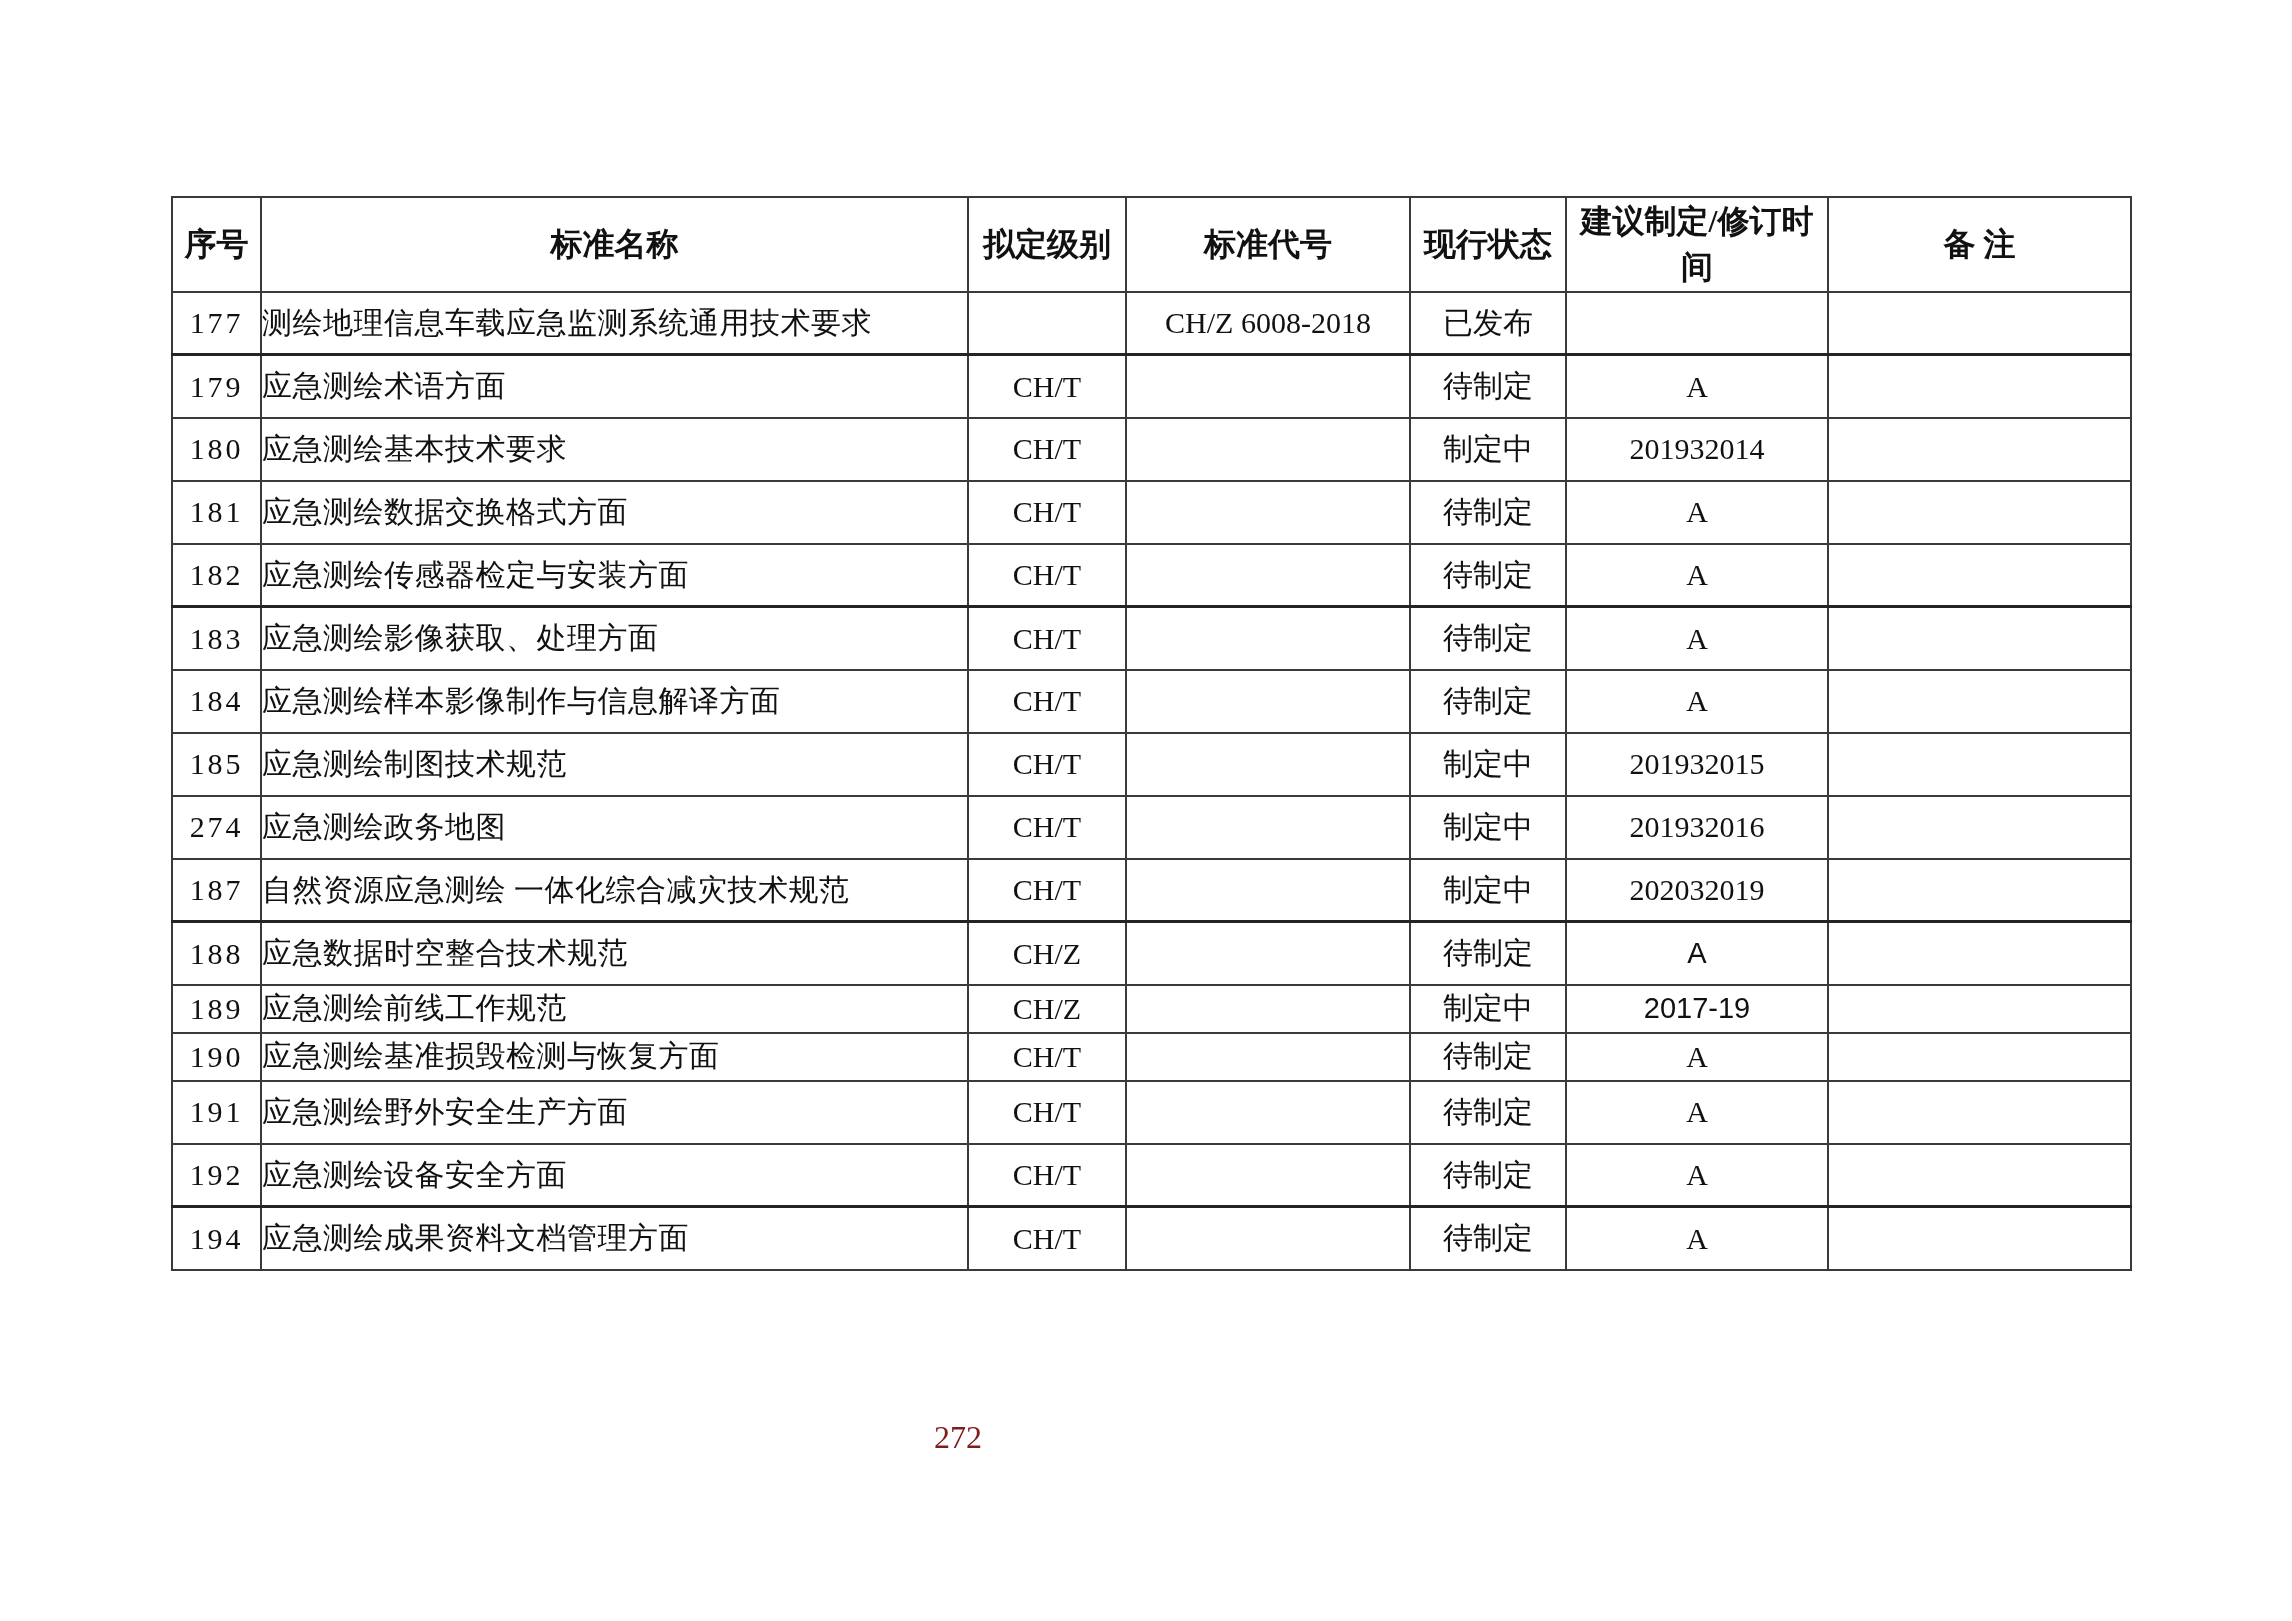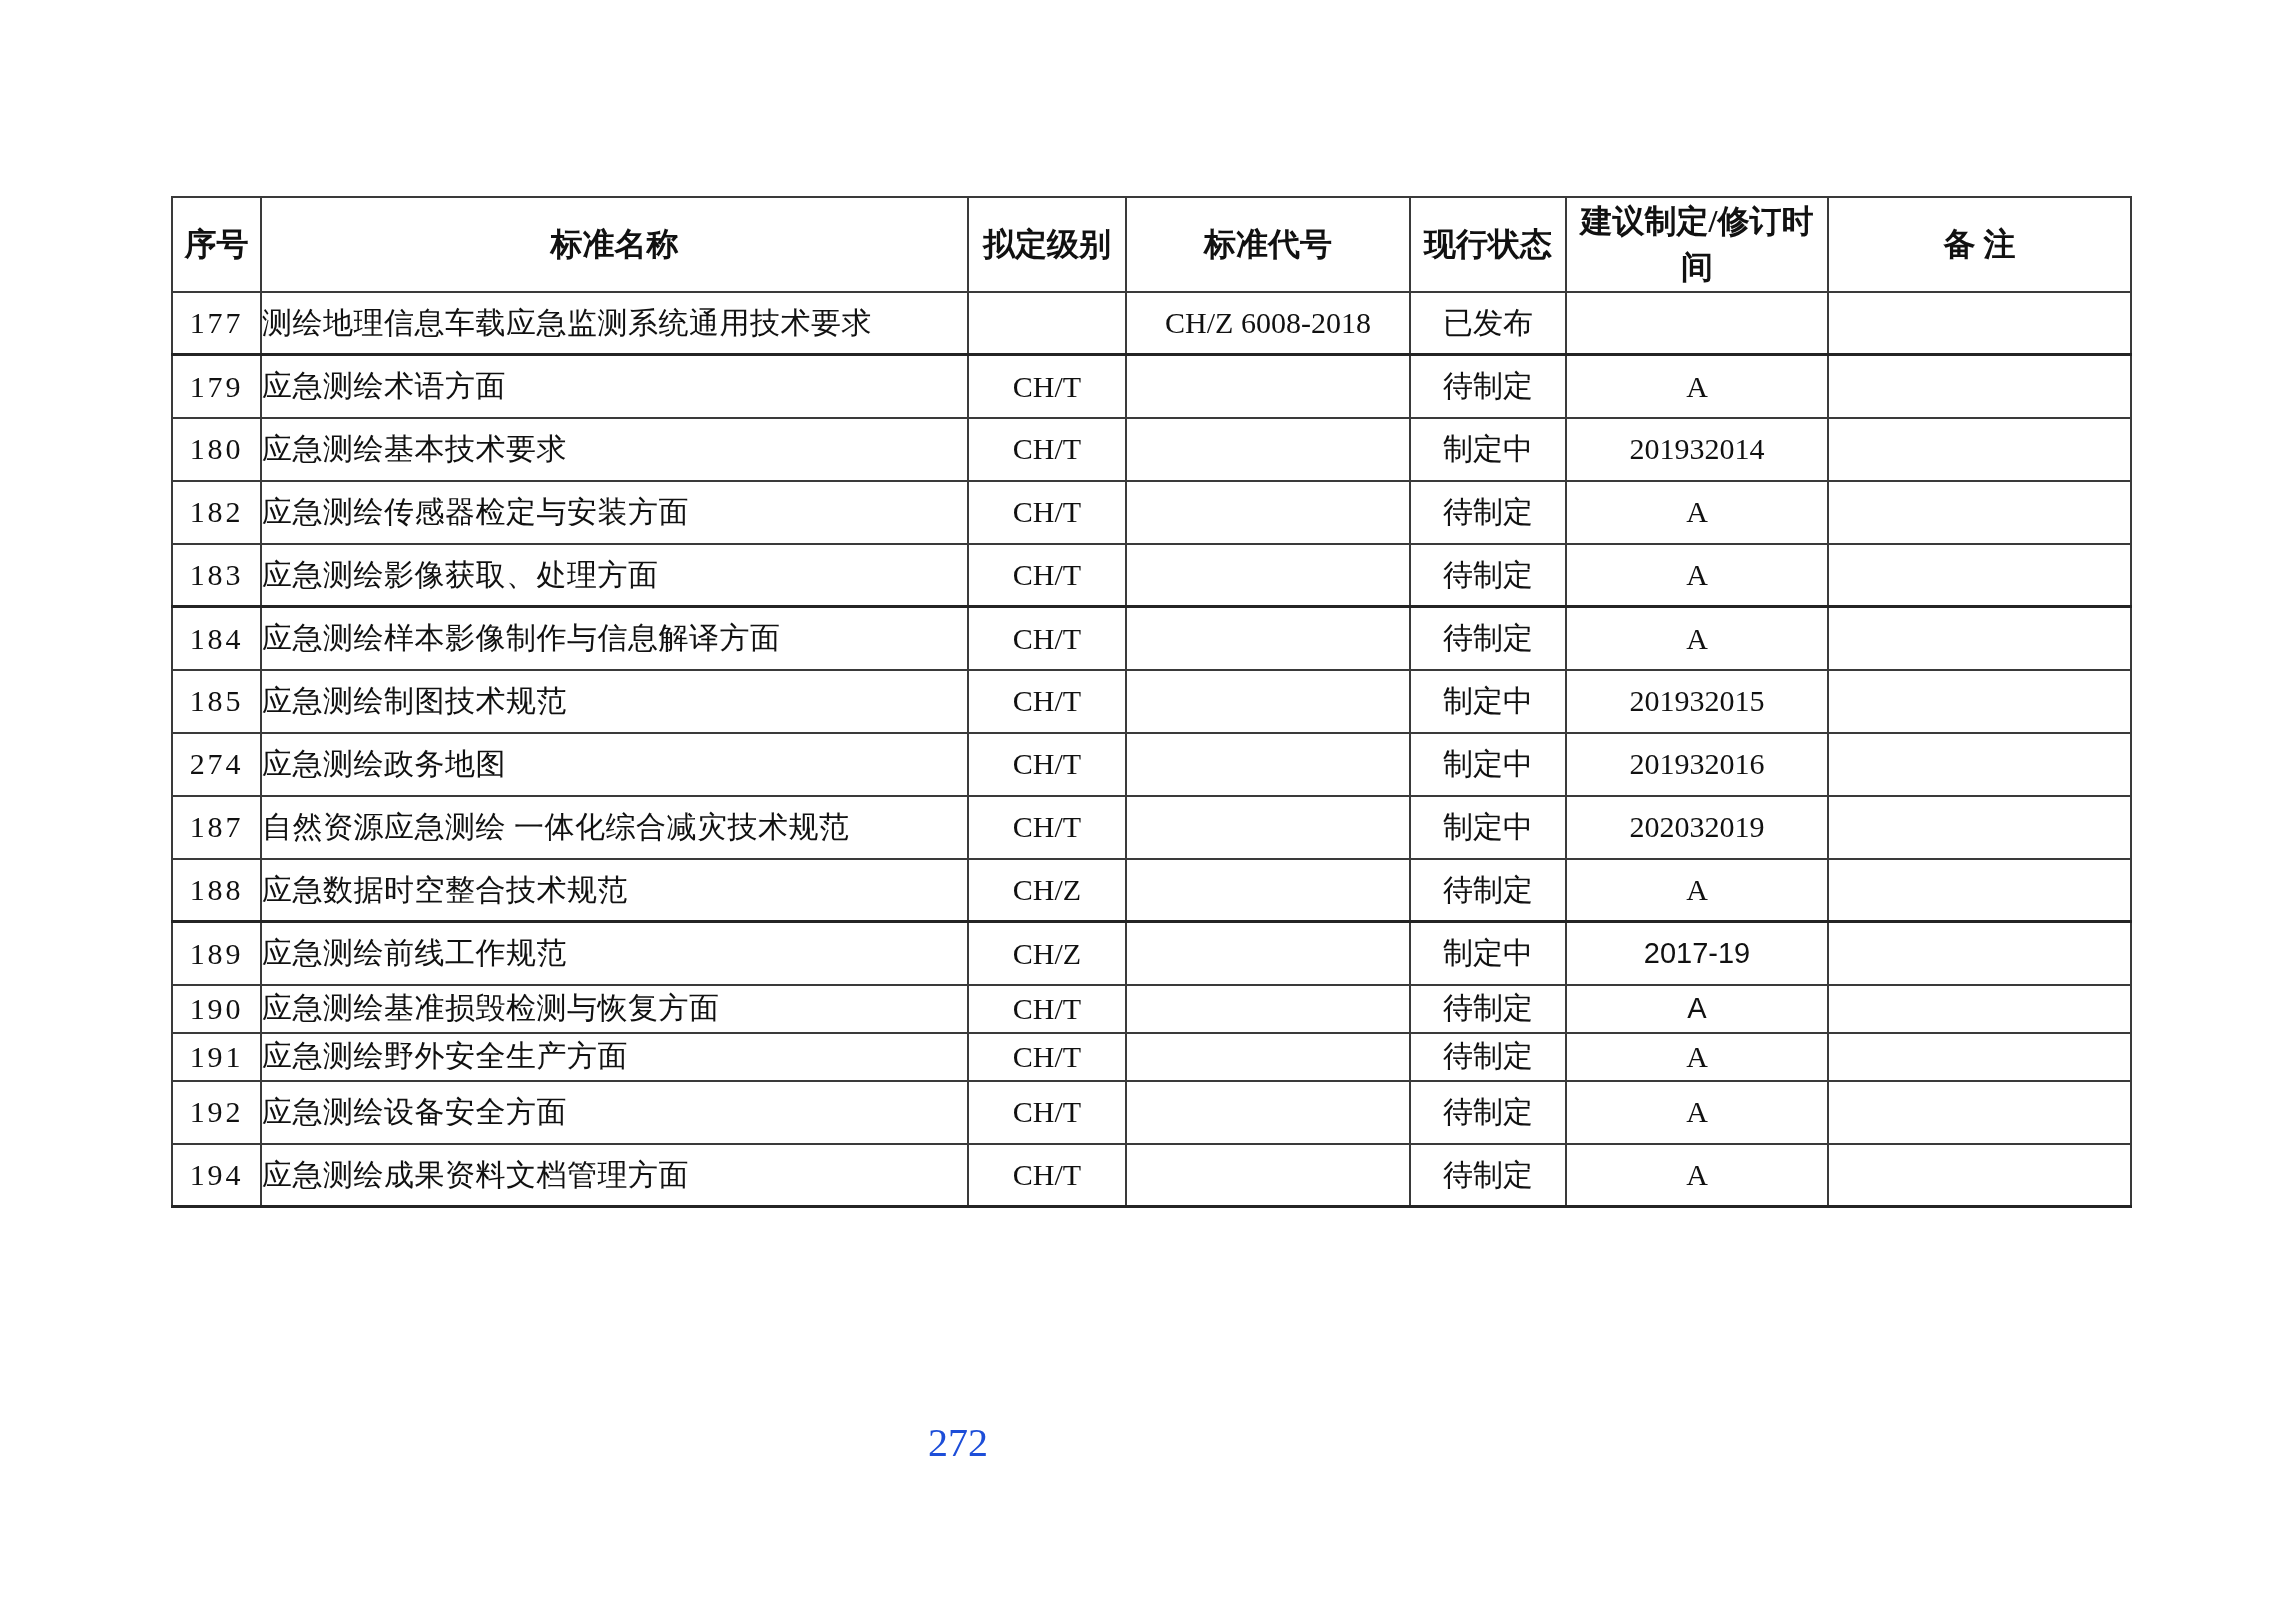--- a/index.html
+++ b/index.html
@@ -66,22 +66,22 @@
   tbody tr:nth-child(12) td.col-time{
     font-family:"Liberation Sans","DejaVu Sans",sans-serif;
     font-size:29px;
   }
   .footer{
     position:absolute;
     left:0;
     top:1419px;
     width:1916px;
     text-align:center;
-    font-size:40px;
-    color:#1d4ed8;
+    font-size:32px;
+    color:#7f1d1d;
   }
 </style>
 </head>
 <body>
 
 <div class="page">
 
   <table class="std">
     <colgroup>
       <col style="width:89px">
@@ -125,20 +125,29 @@
         <tr>
           <td class="col-no">180</td>
           <td class="col-name">应急测绘基本技术要求</td>
           <td class="col-level">CH/T</td>
           <td class="col-code"></td>
           <td class="col-status">制定中</td>
           <td class="col-time">201932014</td>
           <td class="col-note"></td>
         </tr>
         <tr>
+          <td class="col-no">181</td>
+          <td class="col-name">应急测绘数据交换格式方面</td>
+          <td class="col-level">CH/T</td>
+          <td class="col-code"></td>
+          <td class="col-status">待制定</td>
+          <td class="col-time">A</td>
+          <td class="col-note"></td>
+        </tr>
+        <tr>
           <td class="col-no">182</td>
           <td class="col-name">应急测绘传感器检定与安装方面</td>
           <td class="col-level">CH/T</td>
           <td class="col-code"></td>
           <td class="col-status">待制定</td>
           <td class="col-time">A</td>
           <td class="col-note"></td>
         </tr>
         <tr>
           <td class="col-no">183</td>

